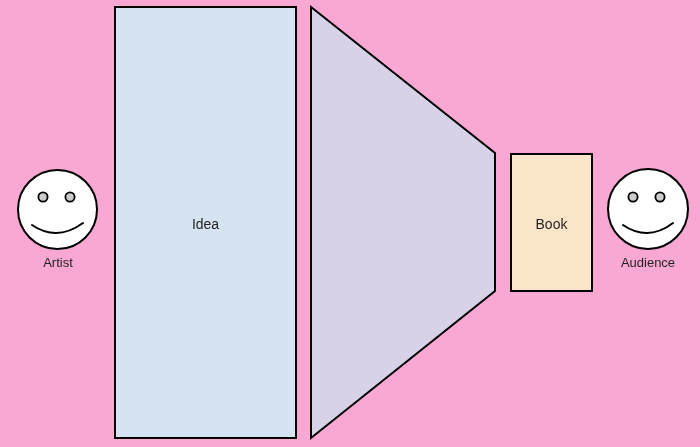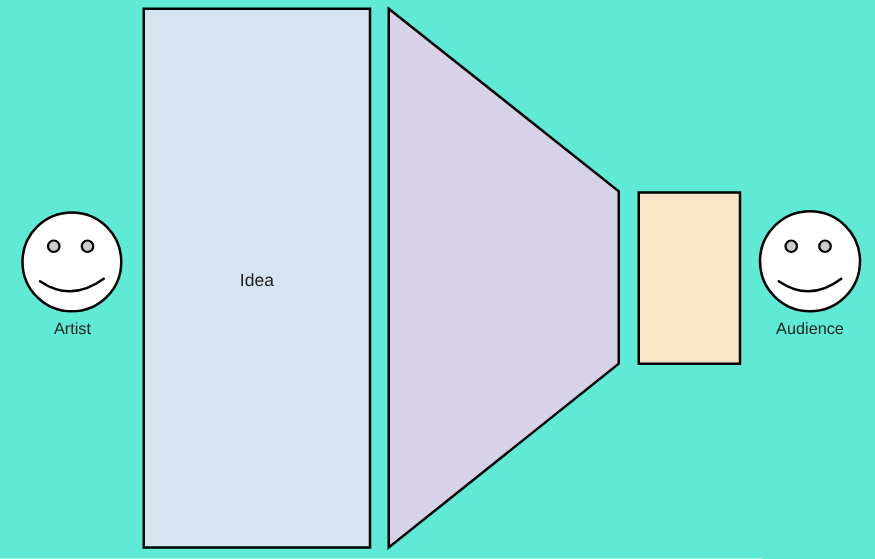--- a/index.html
+++ b/index.html
@@ -5,21 +5,21 @@
   html, body {
     margin: 0;
     padding: 0;
     background: #ffffff;
     font-family: "Liberation Sans", sans-serif;
   }
   .canvas {
     position: relative;
     width: 700px;
     height: 447px;
-    background: #5eead4;
+    background: #f9a8d4;
     overflow: hidden;
   }
   .diagram-svg {
     position: absolute;
     left: 0;
     top: 0;
   }
   .shape-outline {
     stroke: #000000;
     stroke-width: 2;
@@ -74,16 +74,17 @@
 
     <g>
       <circle class="face-circle" cx="648" cy="209" r="40"></circle>
       <circle class="eye-circle" cx="633" cy="197" r="4.6" fill="#cccccc"></circle>
       <circle class="eye-circle" cx="660" cy="197" r="4.6" fill="#cccccc"></circle>
       <path class="smile-path" d="M 623 225 Q 648 242 673 223"></path>
     </g>
   </svg>
 
   <div class="label idea-label">Idea</div>
+  <div class="label book-label">Book</div>
   <div class="label audience-label">Audience</div>
   <div class="label artist-label">Artist</div>
 
 </div>
 
 </body></html>

